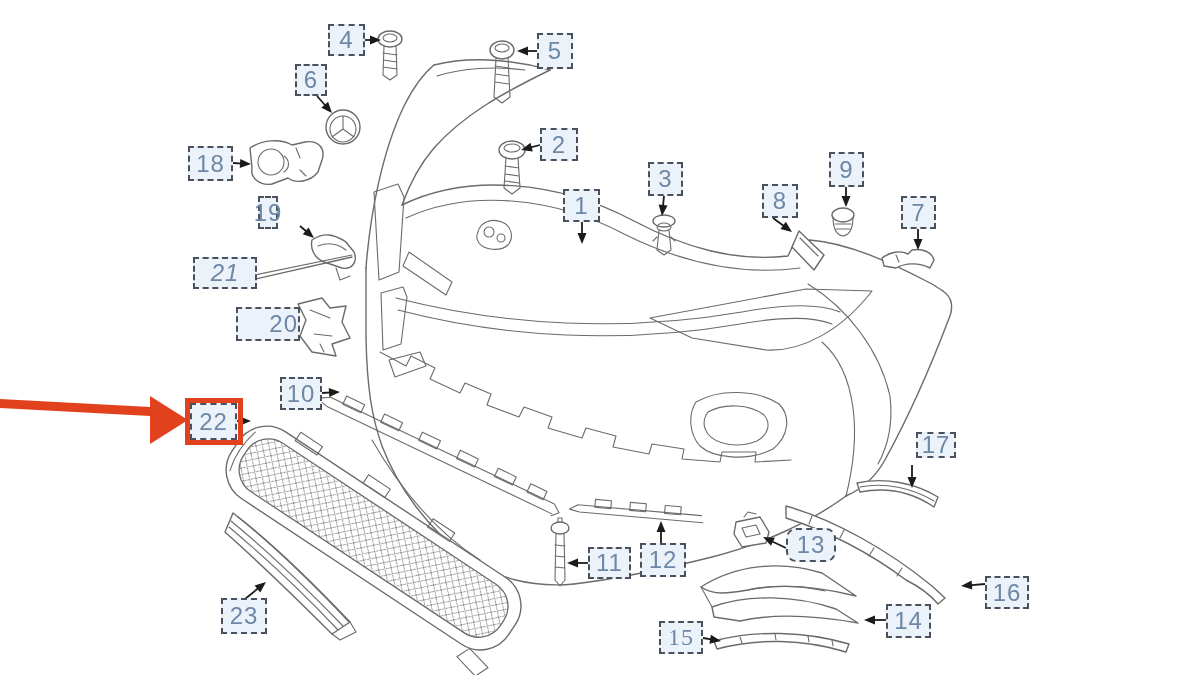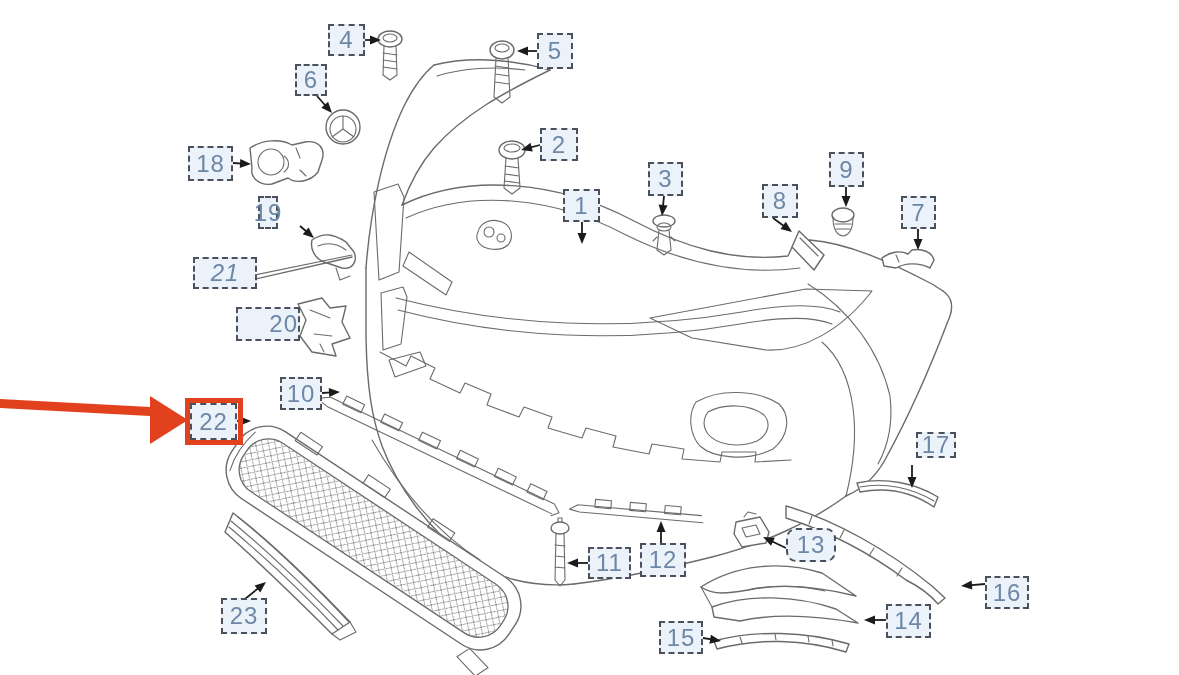--- a/index.html
+++ b/index.html
@@ -282,21 +282,21 @@
       </div>
       <div class="callout" style="left: 640px; top: 543px; width: 46px; height: 34px;">
         <span>12</span>
       </div>
       <div class="callout" style="left: 786px; top: 528px; width: 50px; height: 34px; border-radius: 10px;">
         <span>13</span>
       </div>
       <div class="callout" style="left: 886px; top: 604px; width: 45px; height: 34px;">
         <span>14</span>
       </div>
-      <div class="callout" style="left: 659px; top: 621px; width: 44px; height: 33px;">
+      <div class="callout" style="left: 659px; top: 621px; width: 44px; height: 33px; font-family: Liberation Serif, serif;">
         <span>15</span>
       </div>
       <div class="callout" style="left: 985px; top: 567px; width: 44px; height: 33px; margin-top: 9px;">
         <span>16</span>
       </div>
       <div class="callout" style="left: 916px; top: 432px; width: 40px; height: 26px;">
         <span>17</span>
       </div>
       <div class="callout" style="left: 188px; top: 146px; width: 45px; height: 35px; align-items: center;">
         <span>18</span>

